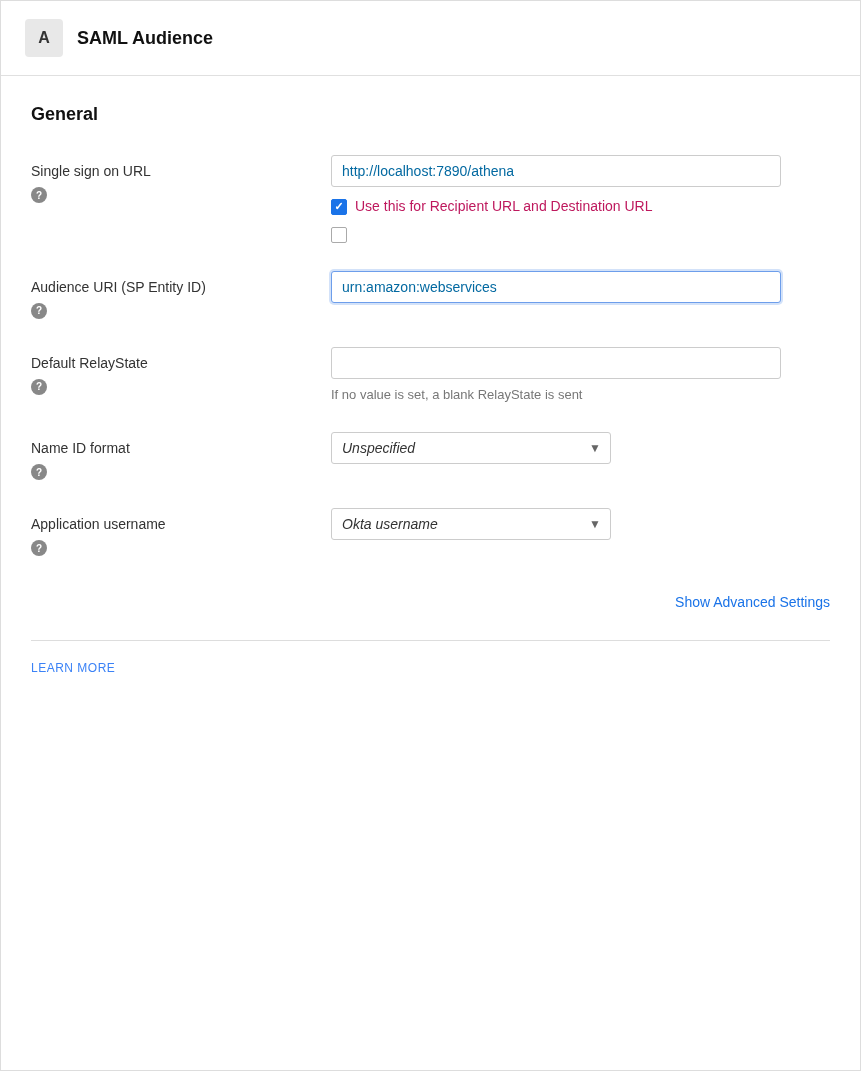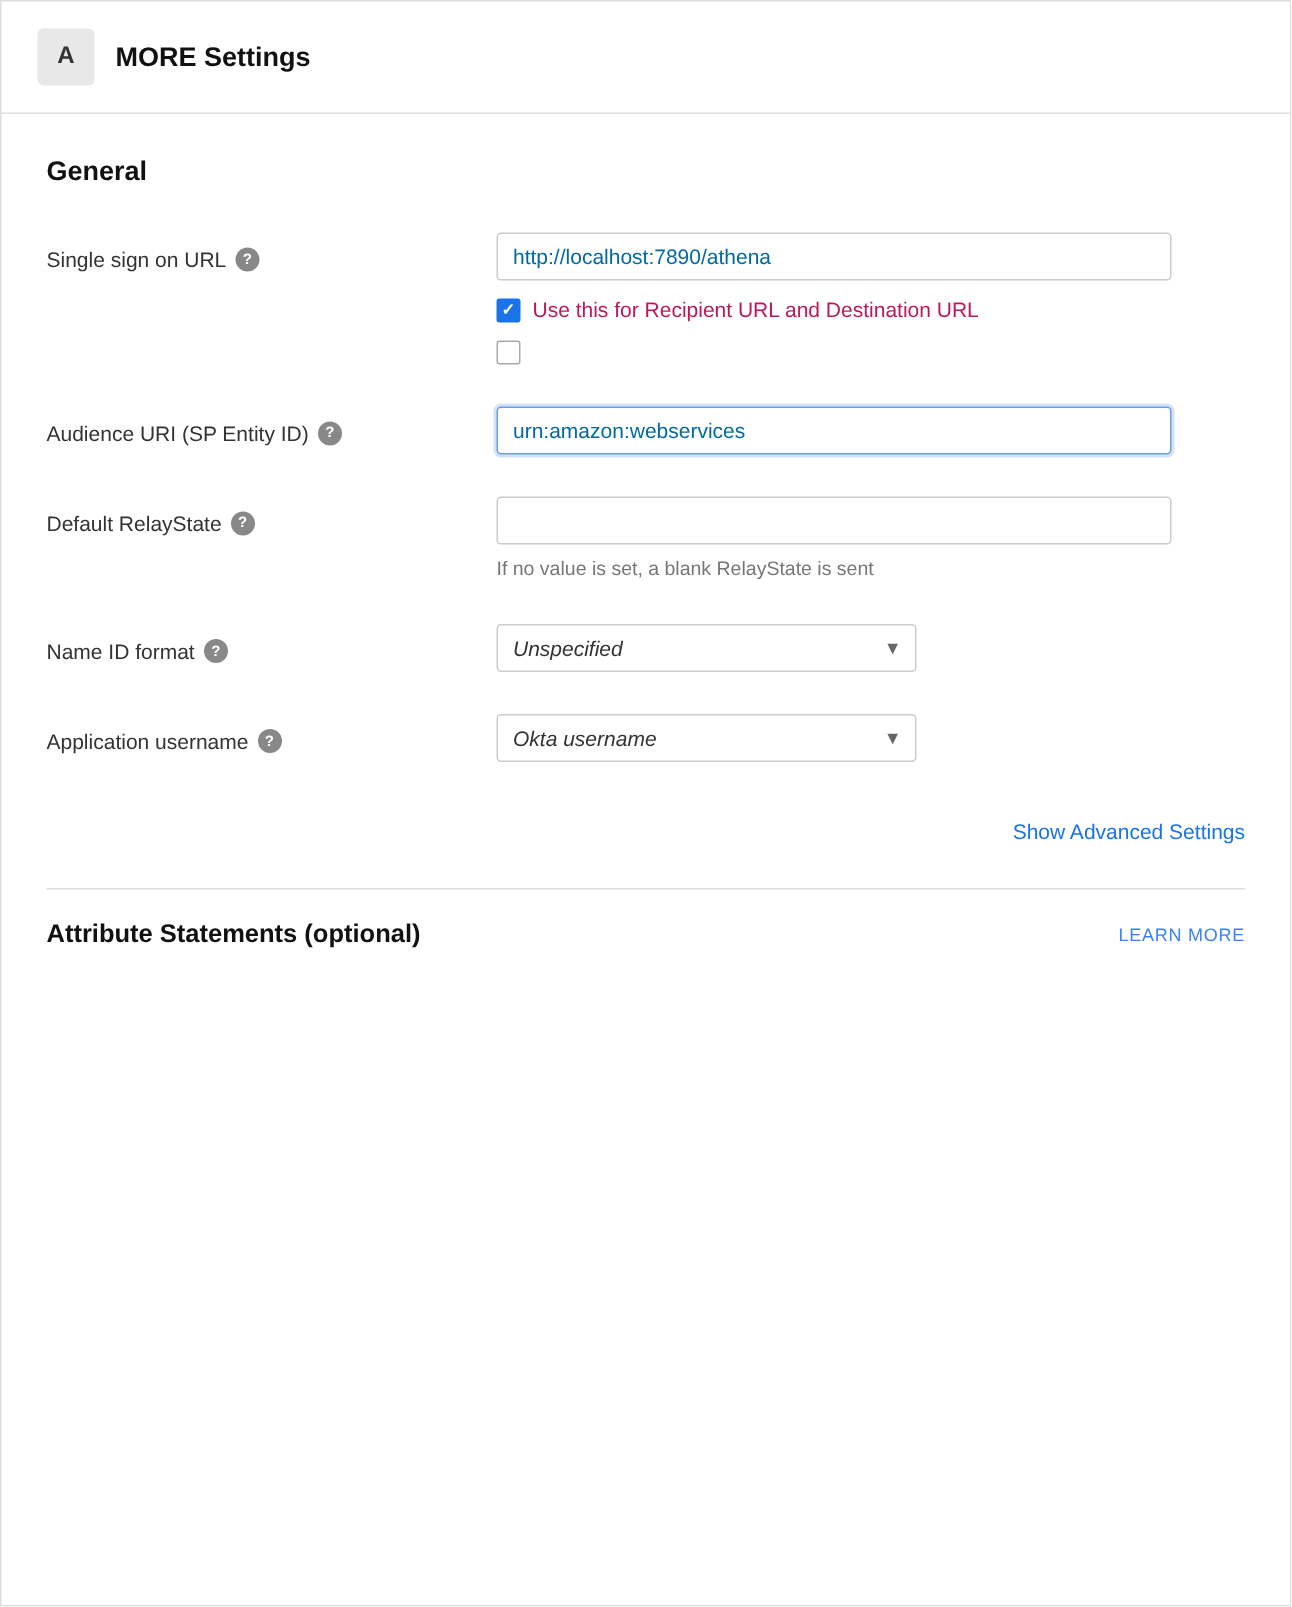--- a/index.html
+++ b/index.html
@@ -60,22 +60,23 @@
       align-items: flex-start;
       margin-bottom: 28px;
     }
     .form-label {
       width: 300px;
       flex-shrink: 0;
       padding-top: 8px;
       font-size: 14px;
       color: #333;
       display: flex;
-      align-items: flex-end;
+      align-items: flex-start;
       gap: 6px;
+      flex-direction: column;
     }
     .help-icon {
       display: inline-flex;
       align-items: center;
       justify-content: center;
       width: 16px;
       height: 16px;
       border-radius: 50%;
       background: #888;
       color: #fff;
@@ -208,21 +209,21 @@
       cursor: pointer;
     }
   </style>
 </head>
 <body>
 
 <div class="page-container">
 
   <div class="page-header">
     <div class="header-icon">A</div>
-    <span class="page-title">MORE Settings</span>
+    <span class="page-title">SAML Audience</span>
   </div>
 
   <div class="content-area">
 
     <div class="section-title">General</div>
 
     <div class="form-row">
       <div class="form-label">
         <span>Single sign on URL</span>
         <span class="help-icon">?</span>
@@ -306,17 +307,16 @@
       </div>
     </div>
 
     <div class="show-advanced-link">
       <a>Show Advanced Settings</a>
     </div>
 
     <hr class="divider">
 
     <div class="attribute-section-header">
-      <span class="attribute-title">Attribute Statements (optional)</span>
       <a class="learn-more-link">LEARN MORE</a>
     </div>
   </div>
 </div>
 
 </body></html>

